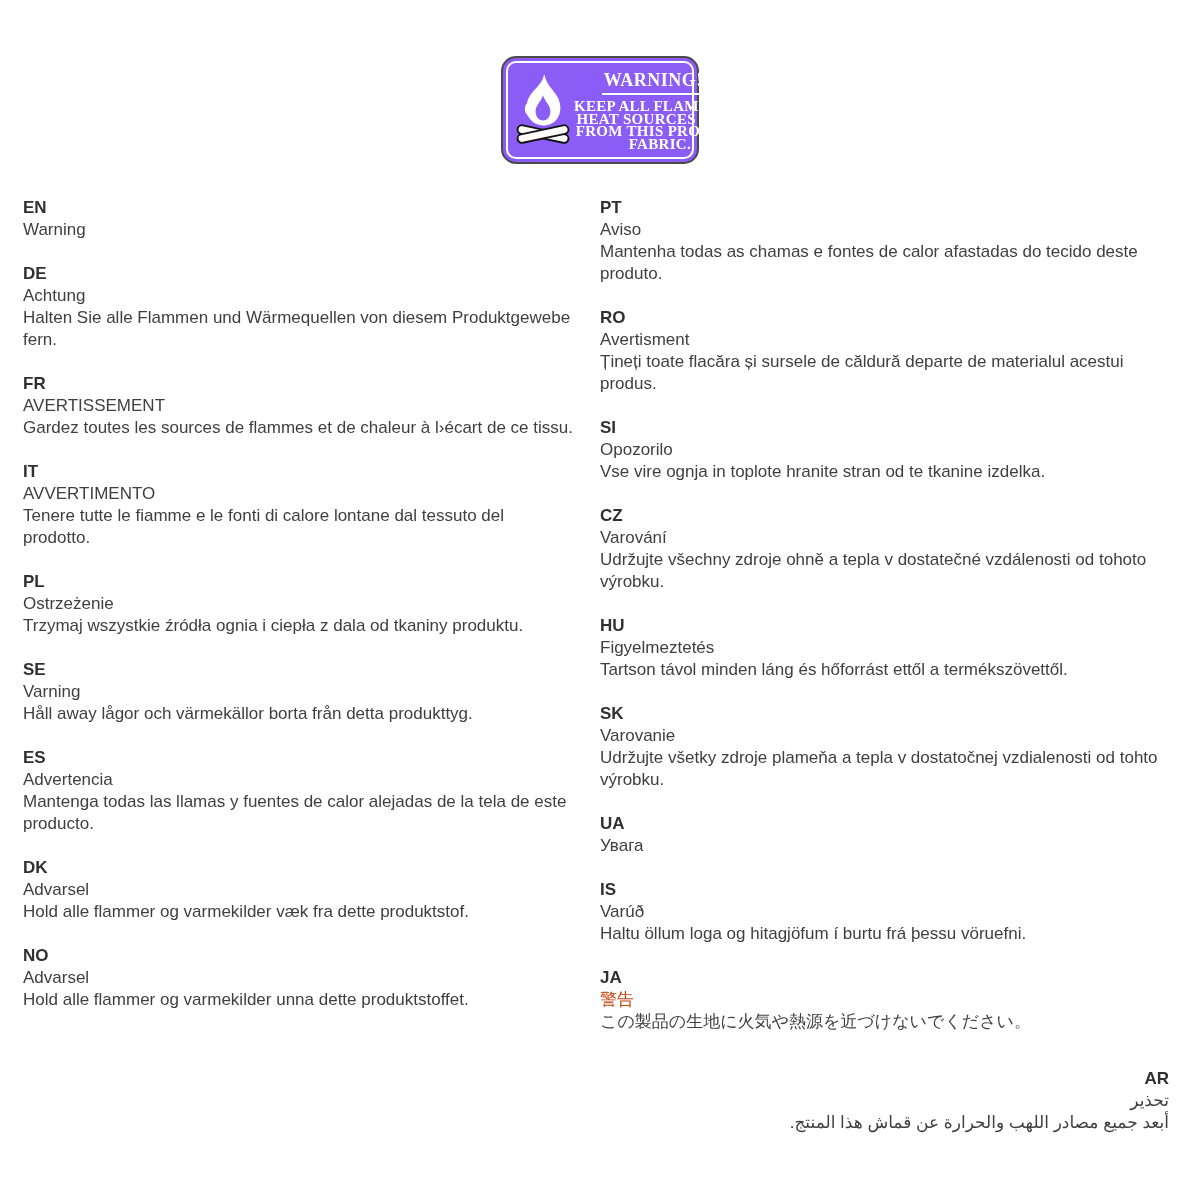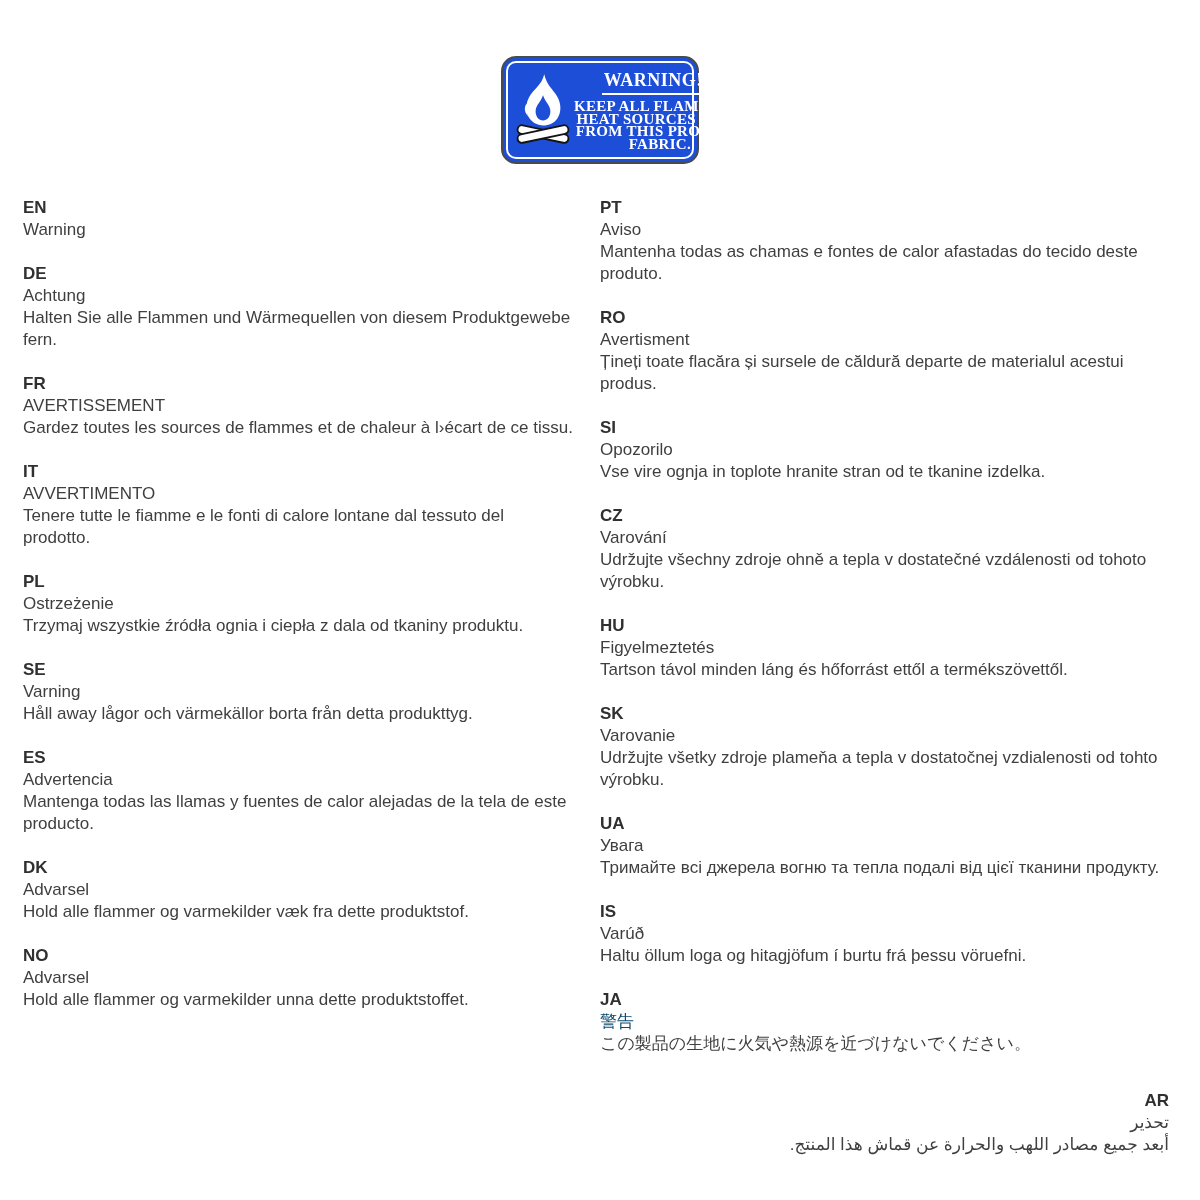--- a/index.html
+++ b/index.html
@@ -14,21 +14,21 @@
     position: relative;
     width: 1200px;
     height: 1200px;
     overflow: hidden;
   }
 
   
   .badge {
     width: 188px;
     margin: 56px auto 0;
-    background: #1d4ed8;
+    background: #8b5cf6;
     border: 2px solid #4a4a4a;
     border-radius: 15px;
     padding: 3px;
     box-sizing: content-box;
   }
   .badge-inner {
     border: 2px solid #ffffff;
     border-radius: 10px;
     display: flex;
     align-items: center;
@@ -74,21 +74,21 @@
   .col-right { width: 569px; }
 
   .lang-section {
     font-size: 17px;
     line-height: 22px;
     margin-bottom: 22px;
     color: #3f3f3f;
   }
   .lang-section:last-child { margin-bottom: 0; }
   .lang-code { font-weight: bold; color: #303030; }
-  .lang-title.muted { color: #0c4a6e; }
+  .lang-title.muted { color: #c2410c; }
   .lang-section.rtl {
     direction: rtl;
     text-align: right;
     margin-top: 35px;
   }
 </style>
 </head>
 <body>
 
 <div class="page">
@@ -206,21 +206,20 @@
           <div class="lang-text">Tartson távol minden láng és hőforrást ettől a termékszövettől.</div>
         </section>
         <section class="lang-section">
           <div class="lang-code">SK</div>
           <div class="lang-title">Varovanie</div>
           <div class="lang-text">Udržujte všetky zdroje plameňa a tepla v dostatočnej vzdialenosti od tohto výrobku.</div>
         </section>
         <section class="lang-section">
           <div class="lang-code">UA</div>
           <div class="lang-title">Увага</div>
-          <div class="lang-text">Тримайте всі джерела вогню та тепла подалі від цієї тканини продукту.</div>
         </section>
         <section class="lang-section">
           <div class="lang-code">IS</div>
           <div class="lang-title">Varúð</div>
           <div class="lang-text">Haltu öllum loga og hitagjöfum í burtu frá þessu vöruefni.</div>
         </section>
         <section class="lang-section">
           <div class="lang-code">JA</div>
           <div class="lang-title muted">警告</div>
           <div class="lang-text">この製品の生地に火気や熱源を近づけないでください。</div>

